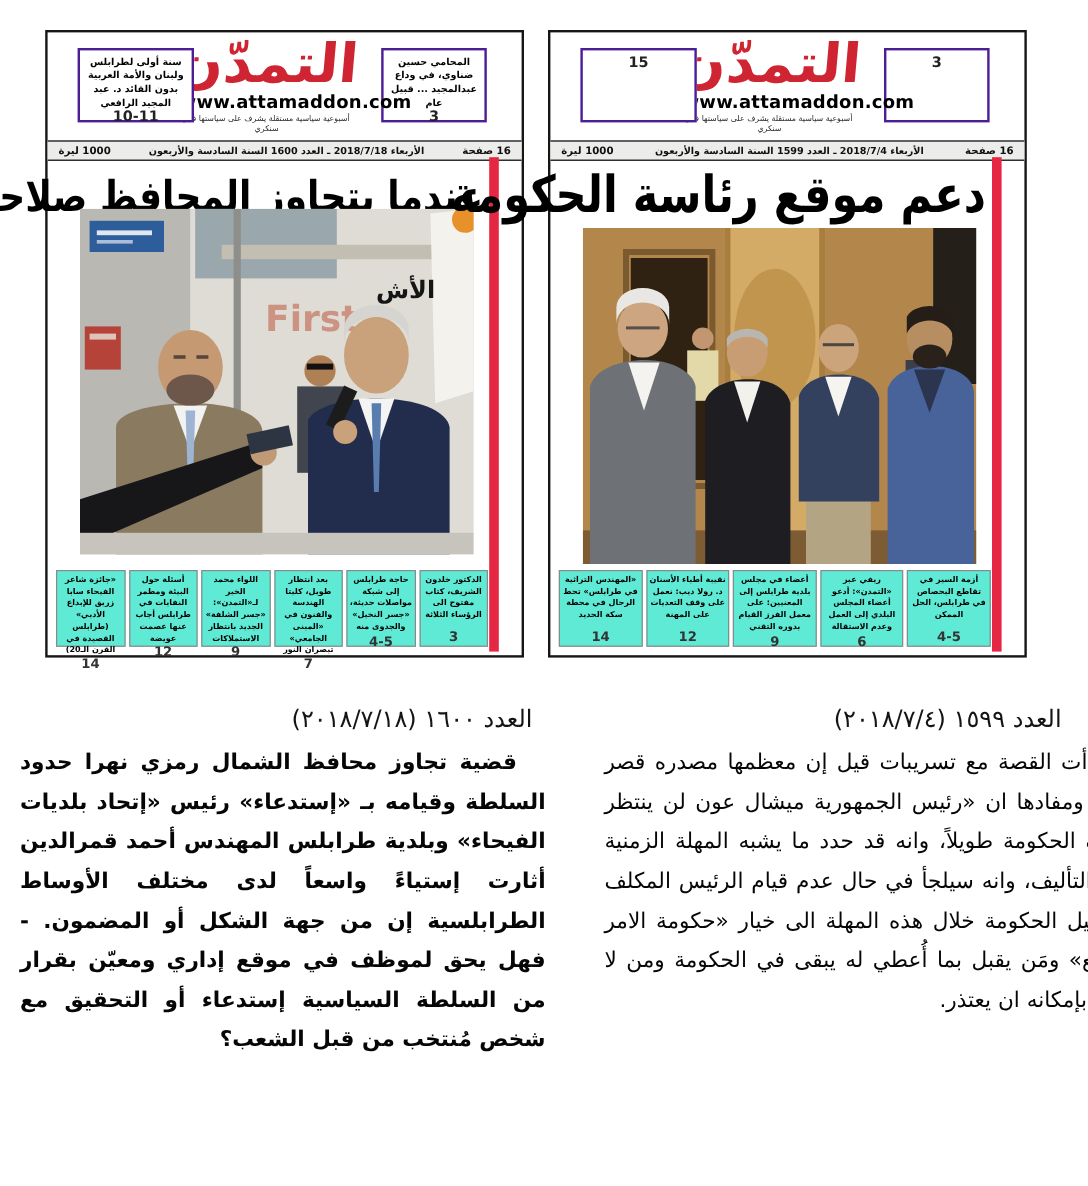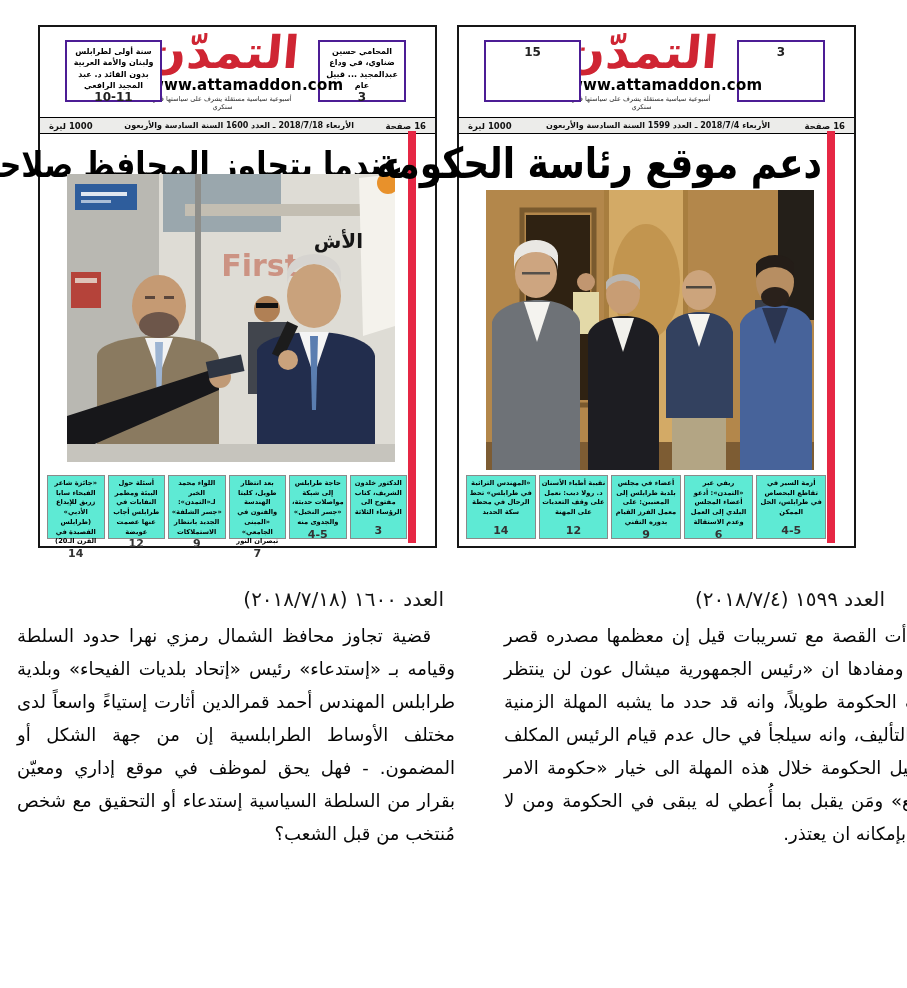--- a/index.html
+++ b/index.html
@@ -50,21 +50,21 @@
   .pbox-no { font-size:11px; font-weight:bold; color:#333; padding-top:1px; line-height:1.1; }
 
   
   .caption { position:absolute; top:571px; font-size:20px; color:#141414; text-align:right; letter-spacing:0.5px;margin-top:16px; }
   #caption-1600 { left:38px;  width:406px; }
   #caption-1599 { left:457px; width:428px; }
 
   .article-col { position:absolute; top:619px; font-size:18px; line-height:33px; text-align:justify;
                  color:#060606; text-indent:24px; }
   #col-right { left:462px; width:441px;margin-left:42px; }
-  #col-left  { left:17px;  width:438px; }
+  #col-left  { left:17px;  width:438px;font-weight:bold; }
 </style>
 </head>
 <body>
 
 <div class="stage">
 
   <article class="paper" id="paper-1600">
     <div class="masthead">
       <div class="teaser pos-right">
         <div class="t-text">المحامي حسين ضناوي، في وداع عبدالمجيد ... قبيل عام</div>

